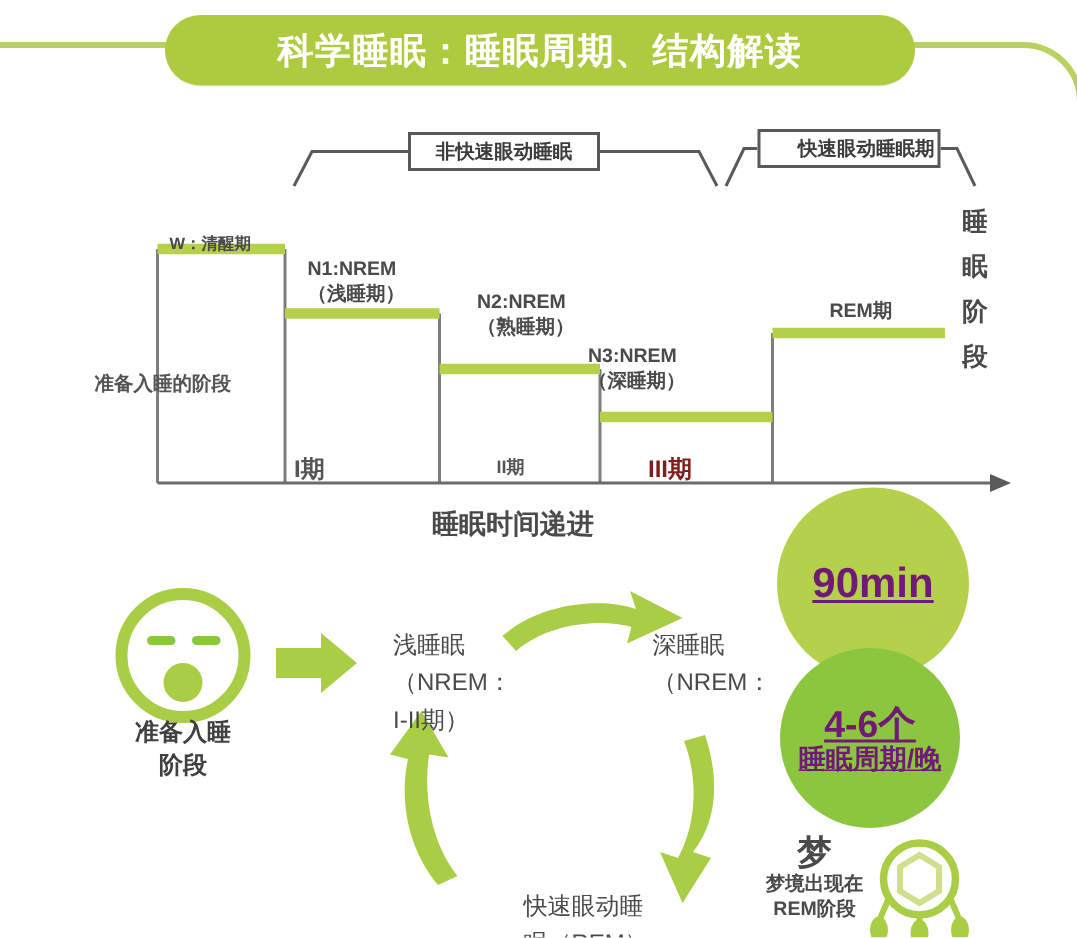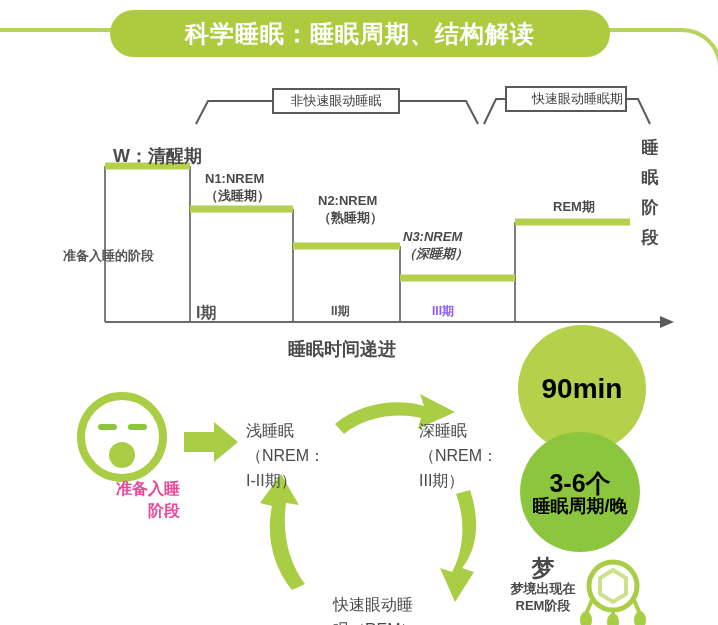--- a/index.html
+++ b/index.html
@@ -29,67 +29,67 @@
   }
   .title-pill span{
     color:#ffffff;font-size:24px;font-weight:bold;letter-spacing:1px;
     white-space:nowrap;
   }
 
   
   .bracket-box{
     position:absolute;border:2px solid #595959;background:#fff;
     display:flex;align-items:center;justify-content:center;
-    color:#3c3c3c;font-size:13px;font-weight:normal;white-space:nowrap;
+    color:#3c3c3c;font-size:13px;font-weight:bold;white-space:nowrap;
     box-sizing:border-box;z-index:4;
   }
   .nrem-box{left:272px;top:88px;width:128px;height:26px;}
   .rem-box{left:505px;top:86px;width:122px;height:26px;padding-left:23px;}
 
   
   .chart{position:absolute;left:0;top:0;width:718px;height:625px;pointer-events:none;}
 
   .lbl{position:absolute;color:#4a4a4a;font-weight:bold;white-space:nowrap;}
-  .lbl-w{left:113px;top:144px;font-size:18px;text-align:center;}
+  .lbl-w{left:113px;top:155px;font-size:11px;text-align:center;}
   .lbl-n1{left:205px;top:170px;font-size:13px;line-height:17px;}
   .lbl-n2{left:318px;top:192px;font-size:13px;line-height:17px;}
-  .lbl-n3{left:403px;top:228px;font-size:13px;line-height:17px;font-style:italic;}
+  .lbl-n3{left:392px;top:228px;font-size:13px;line-height:17px;}
   .lbl-rem{left:553px;top:198px;font-size:13px;}
   .lbl-prep{left:63px;top:247px;font-size:13px;color:#555;}
   .lbl-i{left:196px;top:303px;font-size:16px;color:#555;}
   .lbl-ii{left:331px;top:303px;font-size:12px;color:#555;}
-  .lbl-iii{left:432px;top:303px;font-size:12px;color:#8b5cf6;}
+  .lbl-iii{left:432px;top:303px;font-size:16px;color:#7f1d1d;}
   .lbl-prog{left:288px;top:337px;font-size:18px;color:#4a4a4a;}
 
   .vert-label{
     position:absolute;left:637px;top:133px;width:26px;
     font-size:17px;font-weight:bold;color:#4a4a4a;
     line-height:30px;text-align:center;
   }
 
   
   .circle{
     position:absolute;border-radius:50%;
     display:flex;flex-direction:column;align-items:center;justify-content:center;
-    color:#000000;text-align:right;z-index:6;
+    color:#701a75;text-align:right;z-index:6;text-decoration:underline;
   }
   .circle-90{left:518px;top:325px;width:128px;height:128px;background:#b5d04a;}
   .circle-90 .big{font-size:28px;font-weight:bold;line-height:30px;}
   .circle-90 .small{font-size:15px;font-weight:bold;line-height:20px;}
   .circle-46{left:520px;top:432px;width:120px;height:120px;background:#8cc63e;}
   .circle-46 .big{font-size:25px;font-weight:bold;line-height:28px;}
   .circle-46 .small{font-size:18px;font-weight:bold;line-height:19px;}
 
   
   .face-label{
-    position:absolute;left:64px;top:478px;width:116px;text-align:right;
-    font-size:16px;font-weight:bold;color:#ec4899;line-height:22px;
+    position:absolute;left:64px;top:478px;width:116px;text-align:center;
+    font-size:16px;font-weight:bold;color:#404040;line-height:22px;
   }
   .cyc-txt{
-    position:absolute;font-size:16px;color:#4a4a4a;line-height:25px;white-space:nowrap;
+    position:absolute;font-size:16px;color:#4a4a4a;line-height:25px;white-space:nowrap;margin-left:16px;
   }
   .cyc-light{left:246px;top:418px;}
   .cyc-deep{left:419px;top:418px;}
   .cyc-rem{left:333px;top:592px;}
 
   .dream-wrap{position:absolute;left:498px;top:556px;width:90px;text-align:center;z-index:6;}
   .dream-big{font-size:23px;font-weight:bold;color:#4a4a4a;line-height:24px;}
   .dream-small{font-size:13px;font-weight:bold;color:#4a4a4a;line-height:17px;white-space:nowrap;}
 </style>
 </head>
@@ -203,39 +203,38 @@
     <div>睡</div>
     <div>眠</div>
     <div>阶</div>
     <div>段</div>
   </div>
 
   <div class="circle circle-90">
     <div class="big">90min</div>
   </div>
   <div class="circle circle-46">
-    <div class="big">3-6个</div>
+    <div class="big">4-6个</div>
     <div class="small">睡眠周期/晚</div>
   </div>
 
   <div class="face-label">
     <div>准备入睡</div>
     <div>阶段</div>
   </div>
 
   <div class="cyc-txt cyc-light">
     <div>浅睡眠</div>
     <div>（NREM：</div>
     <div>I-II期）</div>
   </div>
 
   <div class="cyc-txt cyc-deep">
     <div>深睡眠</div>
     <div>（NREM：</div>
-    <div>III期）</div>
   </div>
 
   <div class="cyc-txt cyc-rem">
     <div>快速眼动睡</div>
     <div>眠（REM）</div>
   </div>
 
   <div class="dream-wrap">
     <div class="dream-big">梦</div>
     <div class="dream-small">梦境出现在</div>

